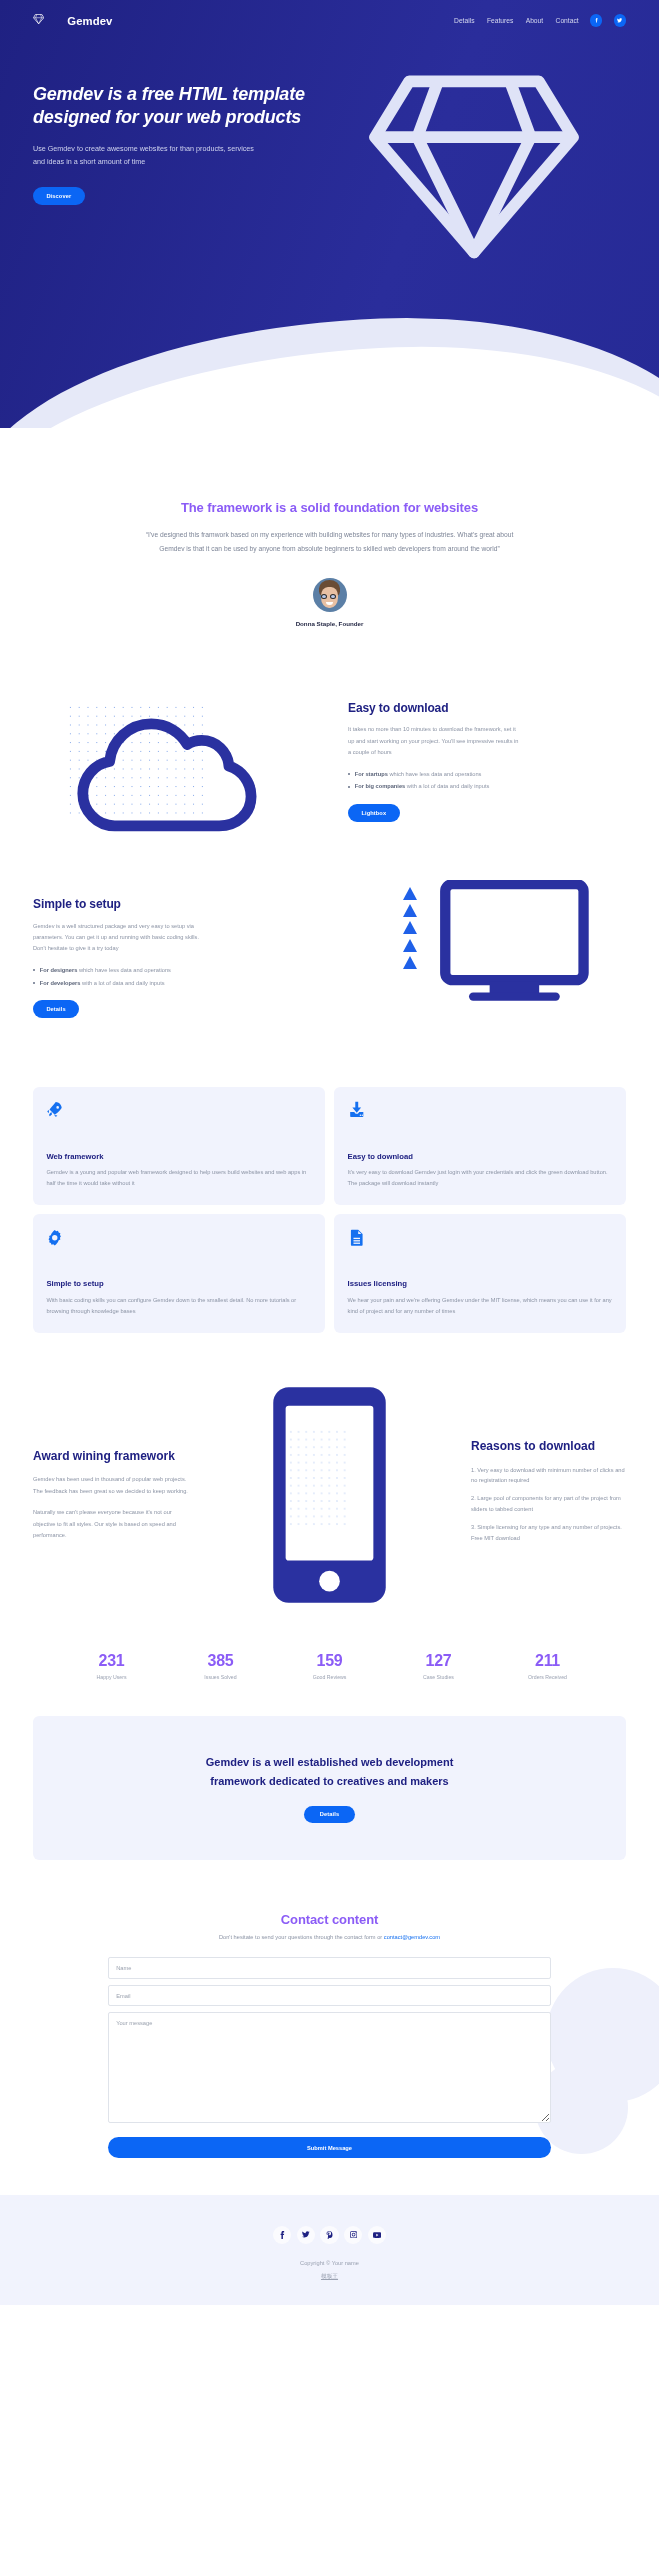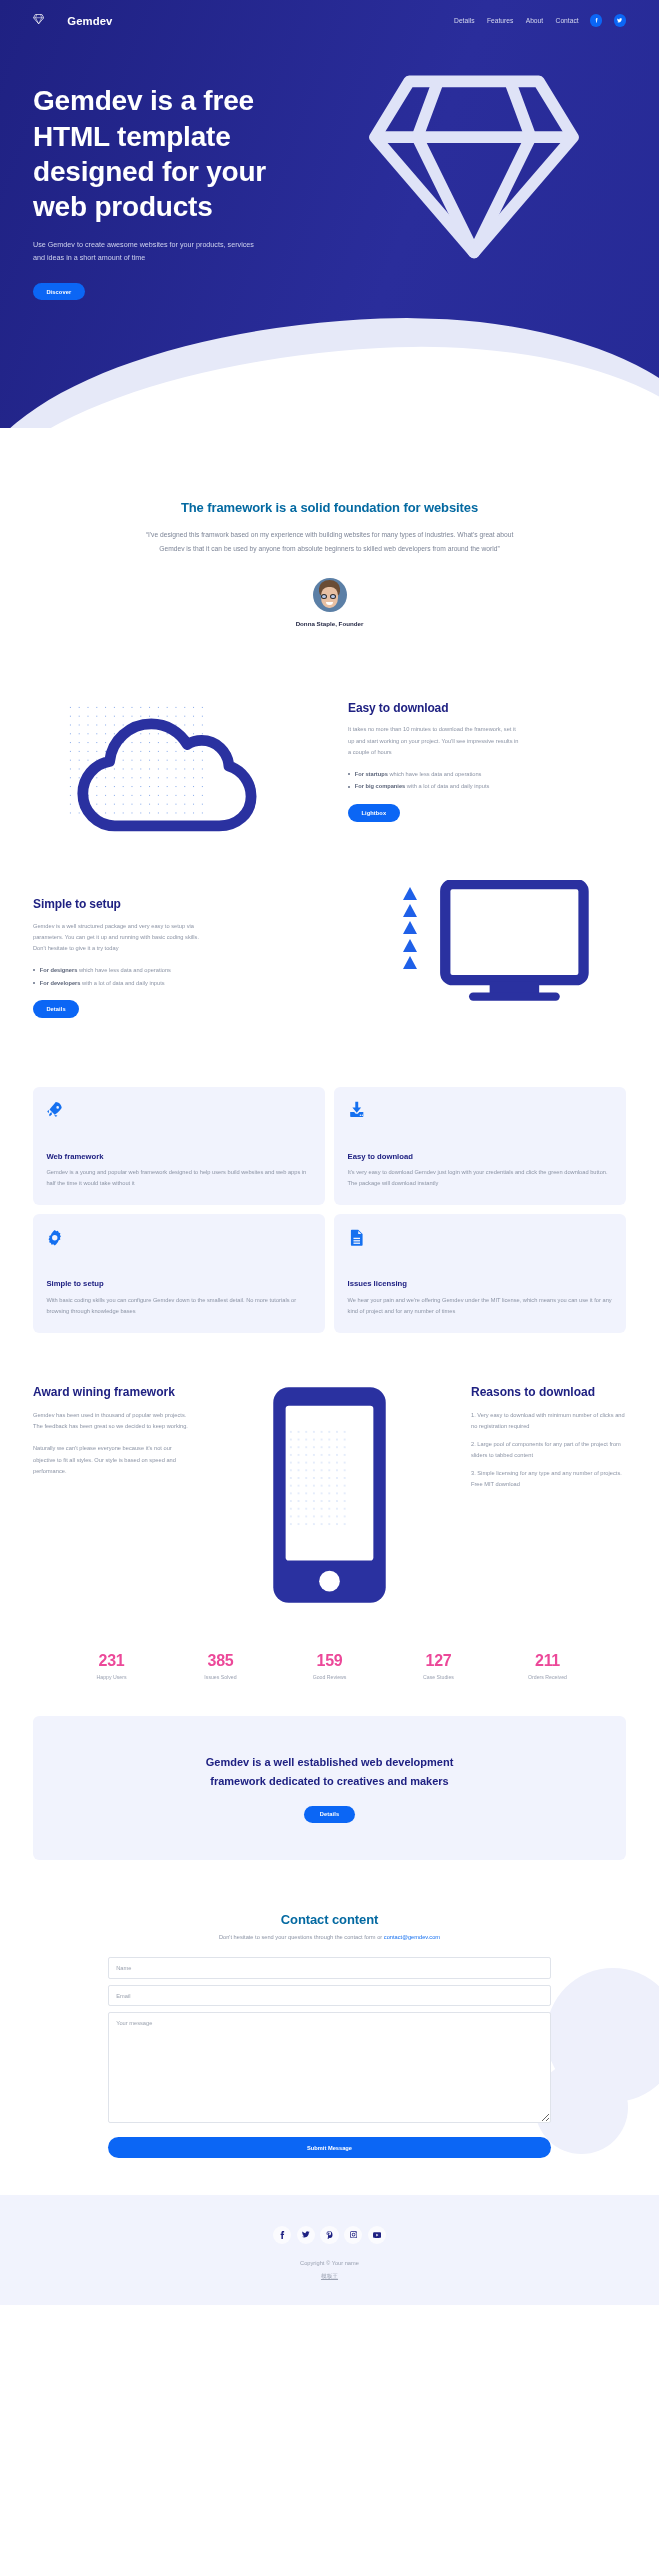--- a/index.html
+++ b/index.html
@@ -57,22 +57,22 @@
     cursor: pointer;
   }
   .soc-round svg { fill: #fff; }
   .hero-inner {
     position: relative; z-index: 4;
     display: flex; align-items: flex-start;
     padding: 36px 33px 0 33px;
   }
   .hero-copy { width: 289px; padding-top: 20.6px; }
   .hero-title {
-    color: #ffffff; font-size: 28px; line-height: 1.26;
-    font-weight: 700; letter-spacing: -0.2px;
+    color: #ffffff; font-size: 18px; line-height: 1.26;
+    font-weight: 700; letter-spacing: -0.2px; font-style: italic;
   }
   .hero-sub {
     color: #cfd3ee; font-size: 7.2px; line-height: 1.85;
     margin-top: 13.4px; max-width: 222px;
   }
   .btn {
     display: inline-block; border: none; cursor: pointer;
     background: #0b66f5; color: #fff;
     font-family: "Liberation Sans", sans-serif;
     font-size: 5.7px; font-weight: 700;
@@ -80,21 +80,21 @@
     letter-spacing: 0.1px;
   }
   .hero-btn { margin-top: 18.5px; }
   .hero-art { flex: 1; display: flex; justify-content: center; padding-top: 5.2px; }
   .diamond { width: 216px; height: 196px; }
 
   
   .section { padding: 0 33px; }
   .quote-sec { padding-top: 72px; padding-bottom: 36px; text-align: center; }
   .h2 {
-    color: #0369a1; font-size: 13px; font-weight: 700; letter-spacing: -0.1px;
+    color: #8b5cf6; font-size: 13px; font-weight: 700; letter-spacing: -0.1px;
   }
   .quote-text {
     margin: 13.4px auto 0 auto; max-width: 381px;
     color: #7d8597; font-size: 6.7px; line-height: 2.1;
   }
   .avatar {
     width: 34px; height: 34px; border-radius: 50%;
     margin: 21.6px auto 0 auto; overflow: hidden;
     background: #5b7fa6; position: relative;
   }
@@ -157,35 +157,35 @@
   .card {
     flex: 1; background: #f1f3fd; border-radius: 6.2px;
     padding: 14.4px 13.4px 15.5px 13.4px;
   }
   .card-icon { height: 20.6px; margin-bottom: 11.3px; }
   .card-icon svg { fill: #1570f0; }
   .card-title { color: #1f2182; font-size: 7.7px; font-weight: 700; margin-bottom: 6.2px; margin-top: 30px; }
   .card-text { color: #8c94a5; font-size: 5.7px; line-height: 2.0; }
 
   
-  .award-sec { display: flex; gap: 20.6px; padding-top: 31px; padding-bottom: 20.6px; }
+  .award-sec { display: flex; align-items: center; gap: 20.6px; padding-top: 31px; padding-bottom: 20.6px; }
   .award-col { width: 155px; }
   .award-mid { flex: 1; display: flex; justify-content: center; }
   .award-title { color: #1f2182; font-size: 12px; font-weight: 700; line-height: 1.35; }
   .award-p { color: #8c94a5; font-size: 5.7px; line-height: 2.0; margin-top: 10.3px; }
   .reasons-list { list-style: none; margin-top: 10.3px; }
   .reasons-list li { color: #8c94a5; font-size: 5.7px; line-height: 1.9; margin-bottom: 7.2px; }
 
   
   .stats {
     display: flex; justify-content: space-between;
     padding: 26px 57px 15.5px 57px;
   }
   .stat { text-align: center; flex: 1; }
-  .stat-num { color: #ec4899; font-size: 16px; font-weight: 700; letter-spacing: -0.3px; }
+  .stat-num { color: #8b5cf6; font-size: 16px; font-weight: 700; letter-spacing: -0.3px; }
   .stat-lbl { color: #9ba2b2; font-size: 5.2px; margin-top: 3.6px; }
 
   
   .cta-sec { padding: 20.6px 33px 31px 33px; }
   .cta {
     background: #f1f3fd; border-radius: 6.2px;
     padding: 37px 20.6px; text-align: center;
   }
   .cta-text {
     color: #1f2182; font-size: 11px; font-weight: 700; line-height: 1.75;
@@ -267,21 +267,21 @@
           <svg width="5.2" height="4.6" viewBox="0 0 16 13">
               <path d="M16 1.5c-.6.3-1.2.4-1.9.5.7-.4 1.2-1 1.4-1.8-.6.4-1.3.6-2.1.8A3.3 3.3 0 0 0 7.8 4 9.3 9.3 0 0 1 1.1.6 3.3 3.3 0 0 0 2.1 5c-.5 0-1-.2-1.5-.4 0 1.6 1.1 2.9 2.6 3.2-.4.1-.9.2-1.4.1a3.3 3.3 0 0 0 3 2.3A6.6 6.6 0 0 1 0 11.5a9.3 9.3 0 0 0 5 1.5c6 0 9.4-5.1 9.2-9.7.6-.5 1.2-1.1 1.8-1.8z"></path>
             </svg>
         </span>
       </div>
     </nav>
 
     <div class="hero-inner">
       <div class="hero-copy">
         <h1 class="hero-title">Gemdev is a free HTML template designed for your web products</h1>
-        <p class="hero-sub">Use Gemdev to create awesome websites for your products, services and ideas in a short amount of time</p>
+        <p class="hero-sub">Use Gemdev to create awesome websites for than products, services and ideas in a short amount of time</p>
         <button class="btn hero-btn">Discover</button>
       </div>
       <div class="hero-art">
         <svg class="diamond" viewBox="0 0 240 216">
           <g fill="none" stroke="#dfe3f7" stroke-width="13" stroke-linejoin="round">
             <path d="M48 14h144l38 62-110 128L10 76z"></path>
             <path d="M10 76h220"></path>
             <path d="M80 14 57 76l63 128 63-128-23-62"></path>
           </g>
         </svg>

